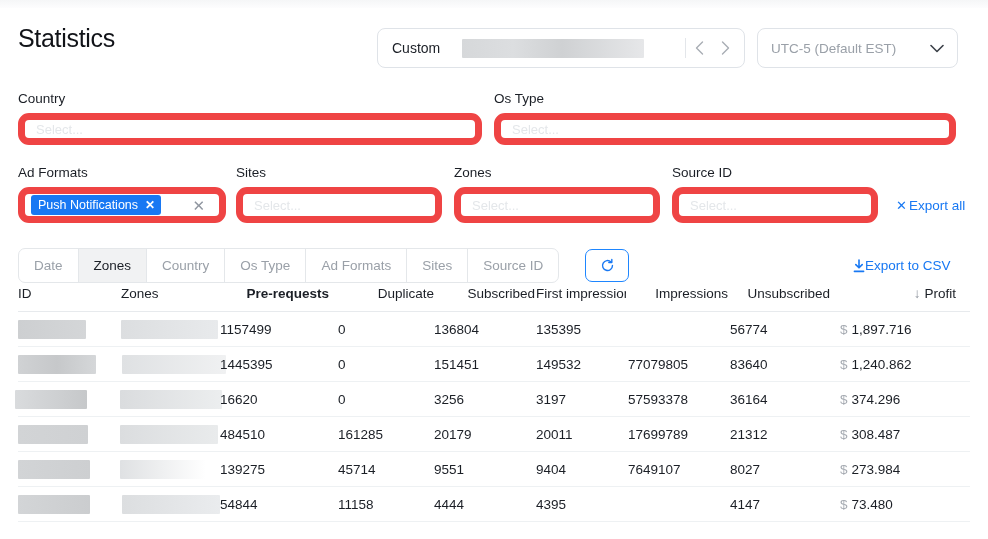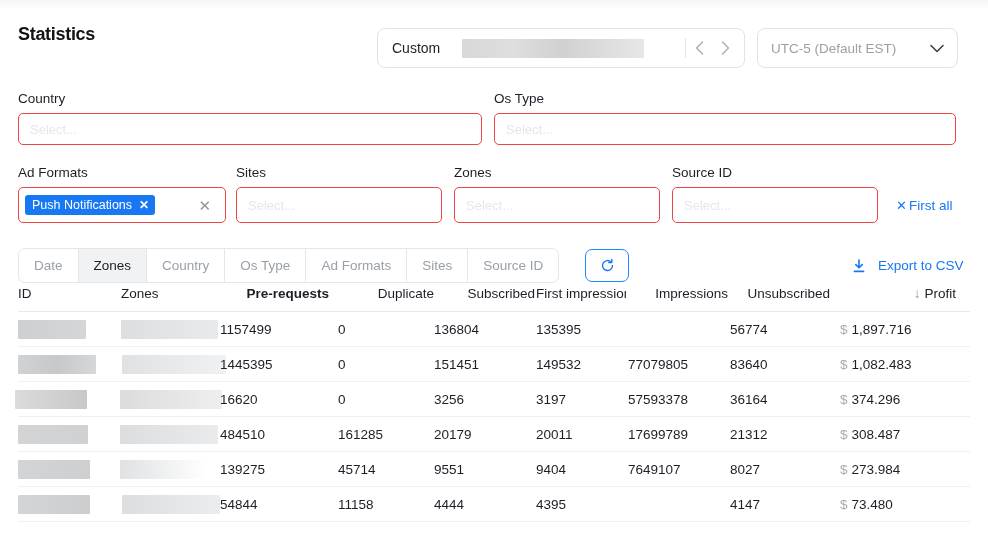--- a/index.html
+++ b/index.html
@@ -21,21 +21,21 @@
     background: linear-gradient(#f5f6f7, #fdfdfe);
   }
 
   
   .header-row {
     position: absolute; top: 22px; left: 18px;
     width: 952px; height: 50px;
   }
   .page-title {
     position: absolute; left: 0; top: 2px;
-    font-size: 18px; font-weight: bold; color: #111318;
+    font-size: 25px; font-weight: normal; color: #111318;
     letter-spacing: -0.3px;
   }
   .daterange {
     position: absolute; left: 359px; top: 6px;
     width: 368px; height: 40px;
     border: 1px solid #dfe3e8; border-radius: 8px;
     background: #fff; display: flex; align-items: center;
   }
   .dr-label {
     font-size: 14px; color: #1b1f26; margin-left: 14px; white-space: nowrap;
@@ -62,21 +62,21 @@
   }
   .tz-text { font-size: 13.5px; color: #9aa0a8; margin-left: 13px; }
   .tz-caret { margin-left: auto; margin-right: 13px; color: #3c4149; }
 
   
   .fgroup { position: absolute; }
   .flabel {
     font-size: 13.5px; color: #1b1f26; margin-bottom: 7px; display: block;
   }
   .fbox {
-    height: 32px; border: 1px solid #ef4444; border-radius: 5px;
+    height: 32px; border: 7px solid #ef4444; border-radius: 11px;
     background: #fff; display: flex; align-items: center;
   }
   .fplace { font-size: 13px; color: #e4e7ea; margin-left: 11px; }
 
   .chip-box { height: 36px; padding-left: 6px; padding-right: 4px; }
   .chip {
     height: 20px; background: #1878f3; border-radius: 3px;
     display: flex; align-items: center; padding: 0 6px 0 7px;
     color: #fff; font-size: 12.5px; white-space: nowrap;
   }
@@ -108,21 +108,21 @@
   .refresh-btn {
     position: absolute; left: 585px; top: 249px;
     width: 44px; height: 33px;
     border: 1px solid #1e86ff; border-radius: 7px; background: #fff;
     display: flex; align-items: center; justify-content: center;
     color: #1878f3; cursor: pointer;
   }
   .export {
     position: absolute; left: 853px; top: 258px;
     font-size: 13.5px; color: #1878f3; cursor: pointer; white-space: nowrap;
-    display: flex; align-items: center; gap: 13px;
+    display: flex; align-items: center; gap: 0;
   }
 
   
   .table { position: absolute; left: 18px; top: 286px; width: 952px; }
   .thead {
     position: relative; height: 26px; border-bottom: 1px solid #e7eaed;
   }
   .th {
     position: absolute; top: 0; font-size: 13.5px; color: #1b1f26;
     white-space: nowrap; cursor: pointer;
@@ -219,21 +219,21 @@
   </div>
 
   <div class="fgroup" style="left:672px; top:165px; width:206px;">
     <span class="flabel">Source ID</span>
     <div class="fbox" style="height:36px;">
       <span class="fplace">Select...</span>
     </div>
   </div>
 
   <div class="clear-all">
-    <span class="ca-x">✕</span><span>First all</span>
+    <span class="ca-x">✕</span><span>Export all</span>
   </div>
 
   <div class="tabs">
     <div class="tab">
         <span>Date</span>
       </div>
     <div class="tab active">
         <span>Zones</span>
       </div>
     <div class="tab">
@@ -296,21 +296,21 @@
         </div>
         <div class="trow">
           <div class="redact" style="left: 0px; width: 78px; background: linear-gradient(90deg, rgb(208, 210, 212), rgb(198, 200, 202), rgb(213, 215, 217));"></div>
           <div class="redact" style="left: 104px; width: 104px; background: linear-gradient(90deg, rgb(223, 225, 227), rgb(240, 241, 242));"></div>
           <div class="cell" style="left: 202px; width: 109px;">1445395</div>
           <div class="cell" style="left: 320px; width: 96px;">0</div>
           <div class="cell" style="left: 416px; width: 101px;">151451</div>
           <div class="cell" style="left: 518px; width: 90px;">149532</div>
           <div class="cell" style="left: 610px; width: 100px;">77079805</div>
           <div class="cell" style="left: 712px; width: 100px;">83640</div>
-          <div class="cell" style="left: 822px; width: 116px;"><span class="money-sign">$</span><span>1,082.483</span></div>
+          <div class="cell" style="left: 822px; width: 116px;"><span class="money-sign">$</span><span>1,240.862</span></div>
         </div>
         <div class="trow">
           <div class="redact" style="left: -3px; width: 72px; background: linear-gradient(90deg, rgb(217, 219, 221), rgb(198, 200, 202));"></div>
           <div class="redact" style="left: 102px; width: 102px; background: linear-gradient(90deg, rgb(218, 220, 222), rgb(236, 238, 239));"></div>
           <div class="cell" style="left: 202px; width: 109px;">16620</div>
           <div class="cell" style="left: 320px; width: 96px;">0</div>
           <div class="cell" style="left: 416px; width: 101px;">3256</div>
           <div class="cell" style="left: 518px; width: 90px;">3197</div>
           <div class="cell" style="left: 610px; width: 100px;">57593378</div>
           <div class="cell" style="left: 712px; width: 100px;">36164</div>

